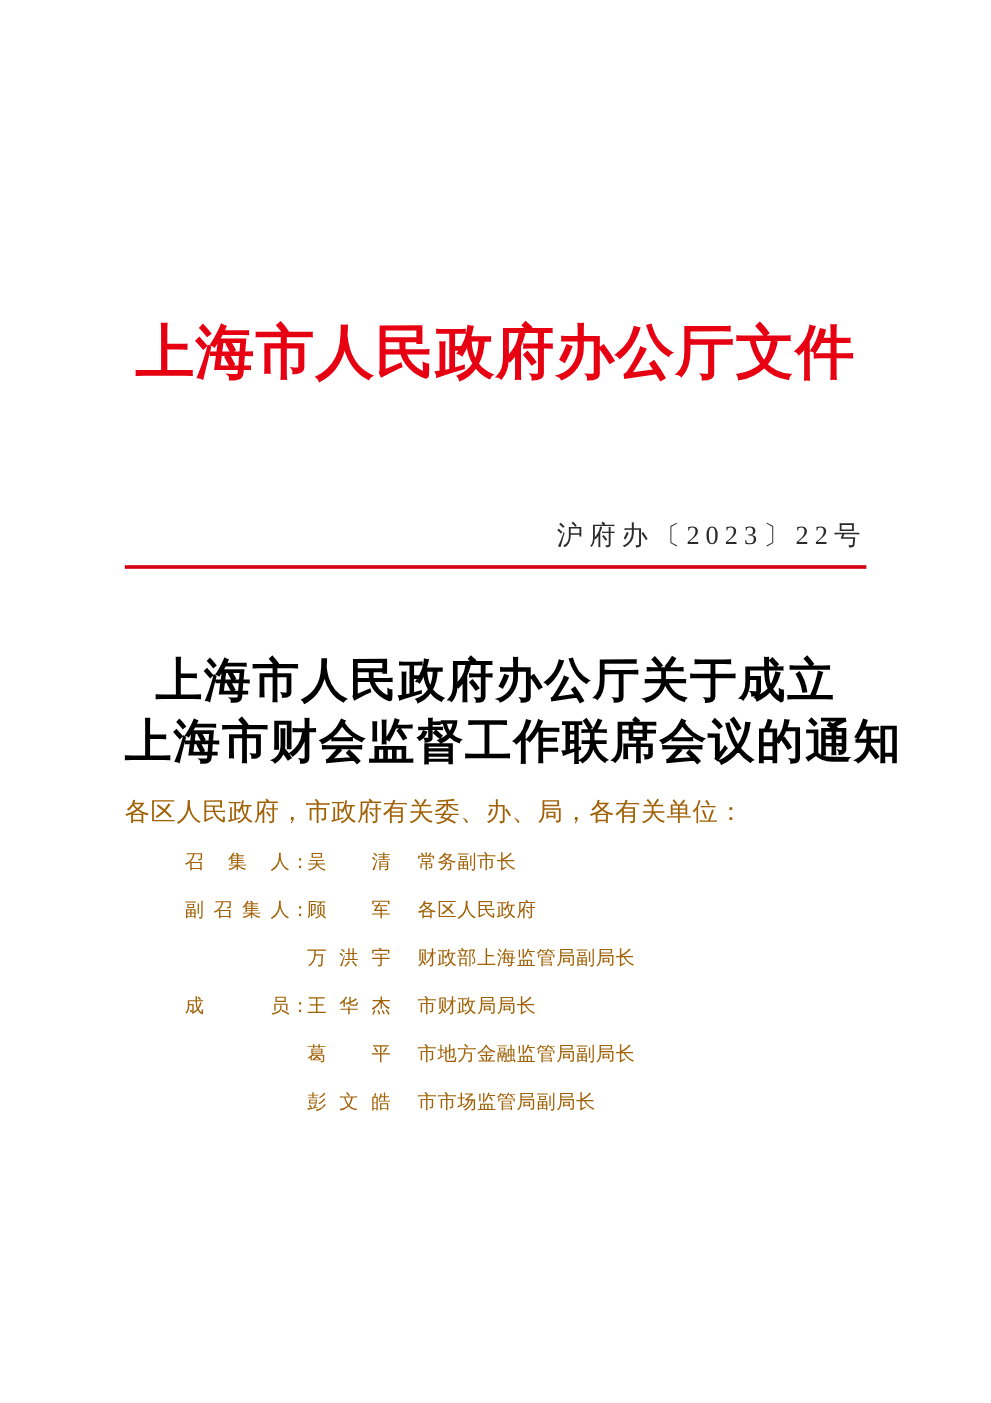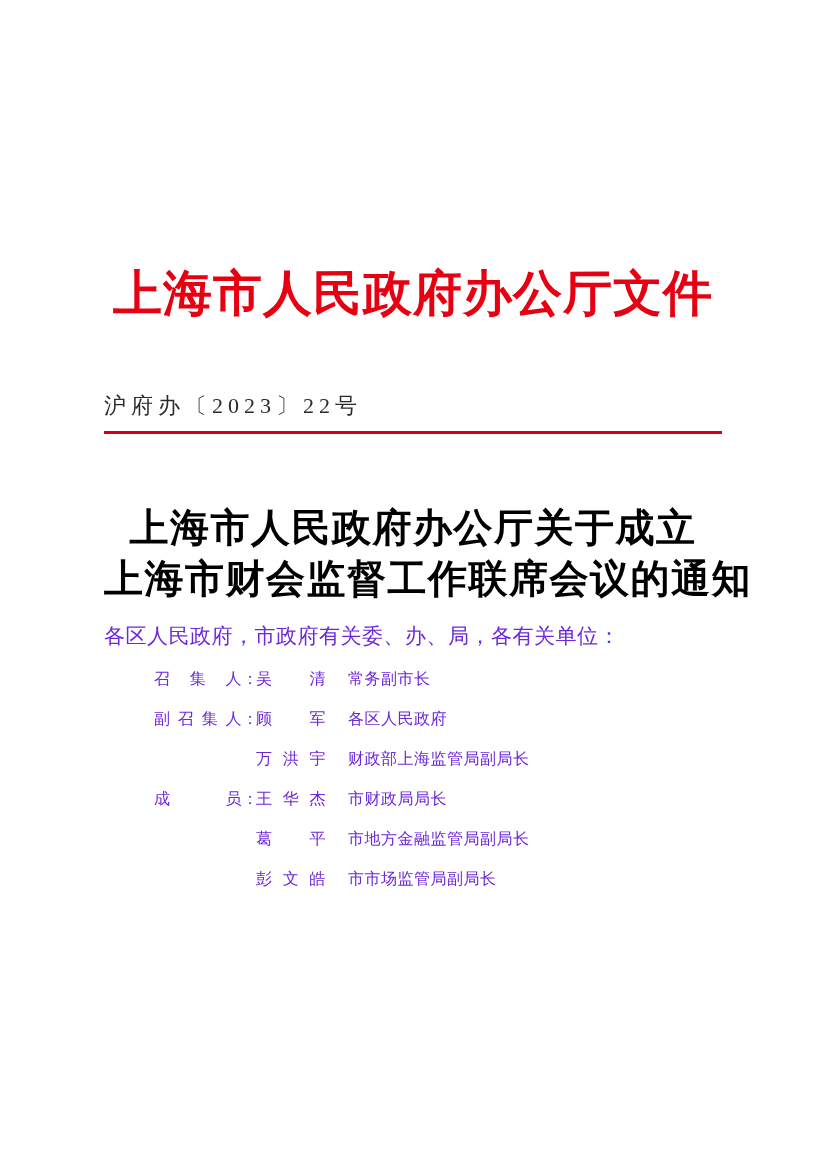--- a/index.html
+++ b/index.html
@@ -19,22 +19,22 @@
   .doc-header {
     font-size: 49px;
     line-height: 56px;
     font-weight: bold;
     text-align: center;
     letter-spacing: 1px;
     color: #e60012;
     white-space: nowrap;
   }
   .doc-number {
-    margin-top: 72px;
-    text-align: left;
+    margin-top: 112px;
+    text-align: right;
     font-size: 22px;
     line-height: 24px;
     letter-spacing: 5px;
     color: #2a2a2a;
   }
   .red-rule {
     margin-top: 13px;
     height: 3px;
     background: #d40012;
   }
@@ -46,21 +46,21 @@
     font-weight: bold;
     letter-spacing: 1.5px;
     color: #000000;
   }
   .doc-title .title-line { display: block; white-space: nowrap; }
   .body-text {
     margin-top: 9px;
     font-size: 21px;
     line-height: 46px;
     letter-spacing: 0.5px;
-    color: #6d28d9;
+    color: #a16207;
   }
   .body-text p { margin: 0; }
   .para-indent { text-indent: 2em; }
   .member-list {
     margin-top: 0;
     line-height: 40px;
     font-size: 16px;
   }
   .member-row { padding-left: 50px; white-space: nowrap; }
   .member-role {

